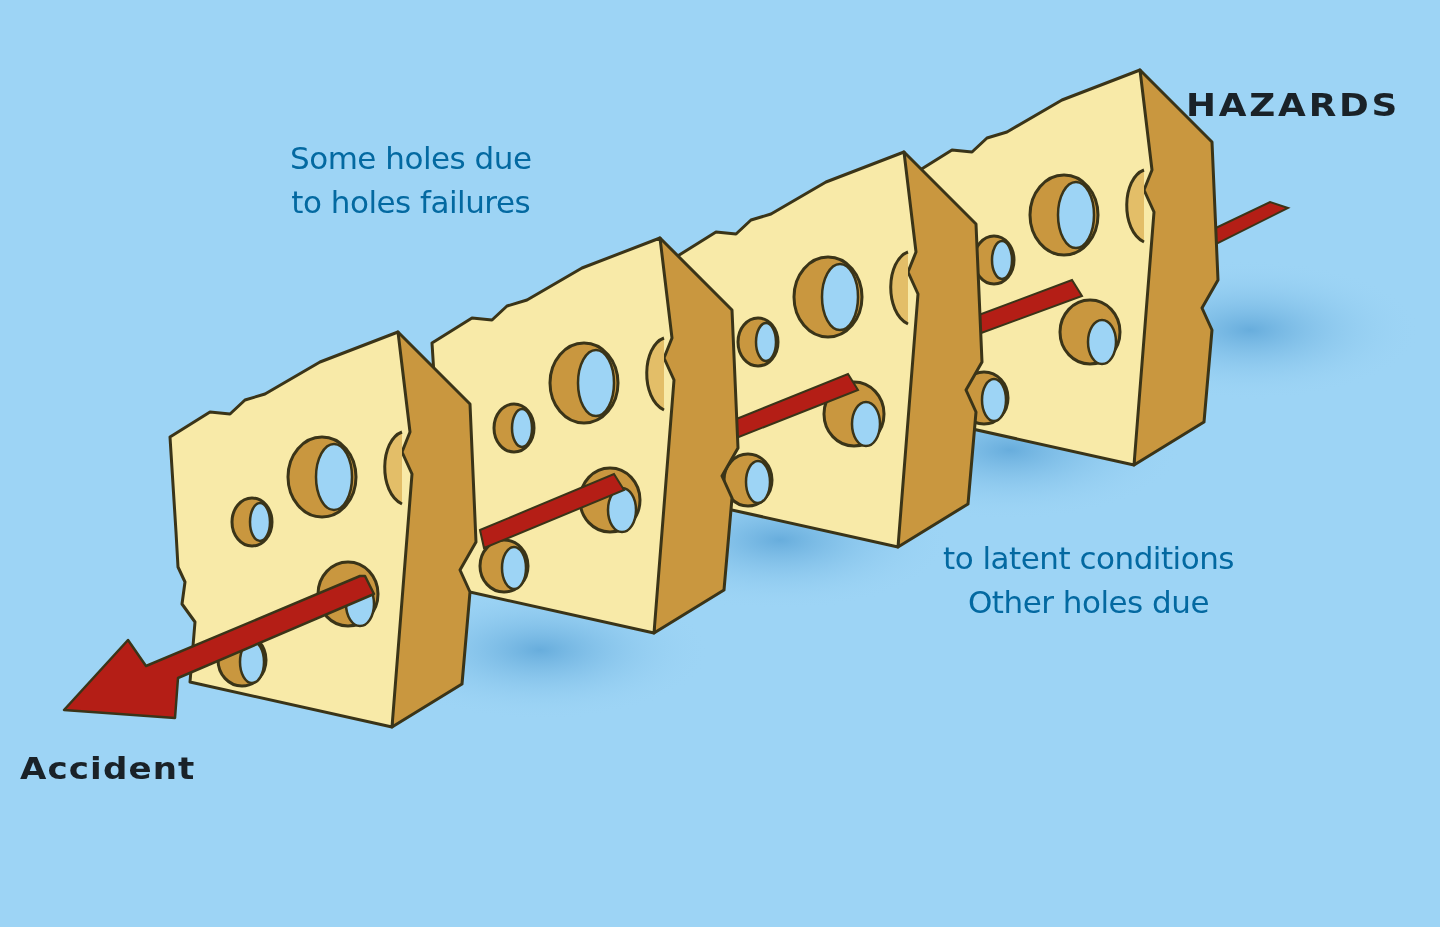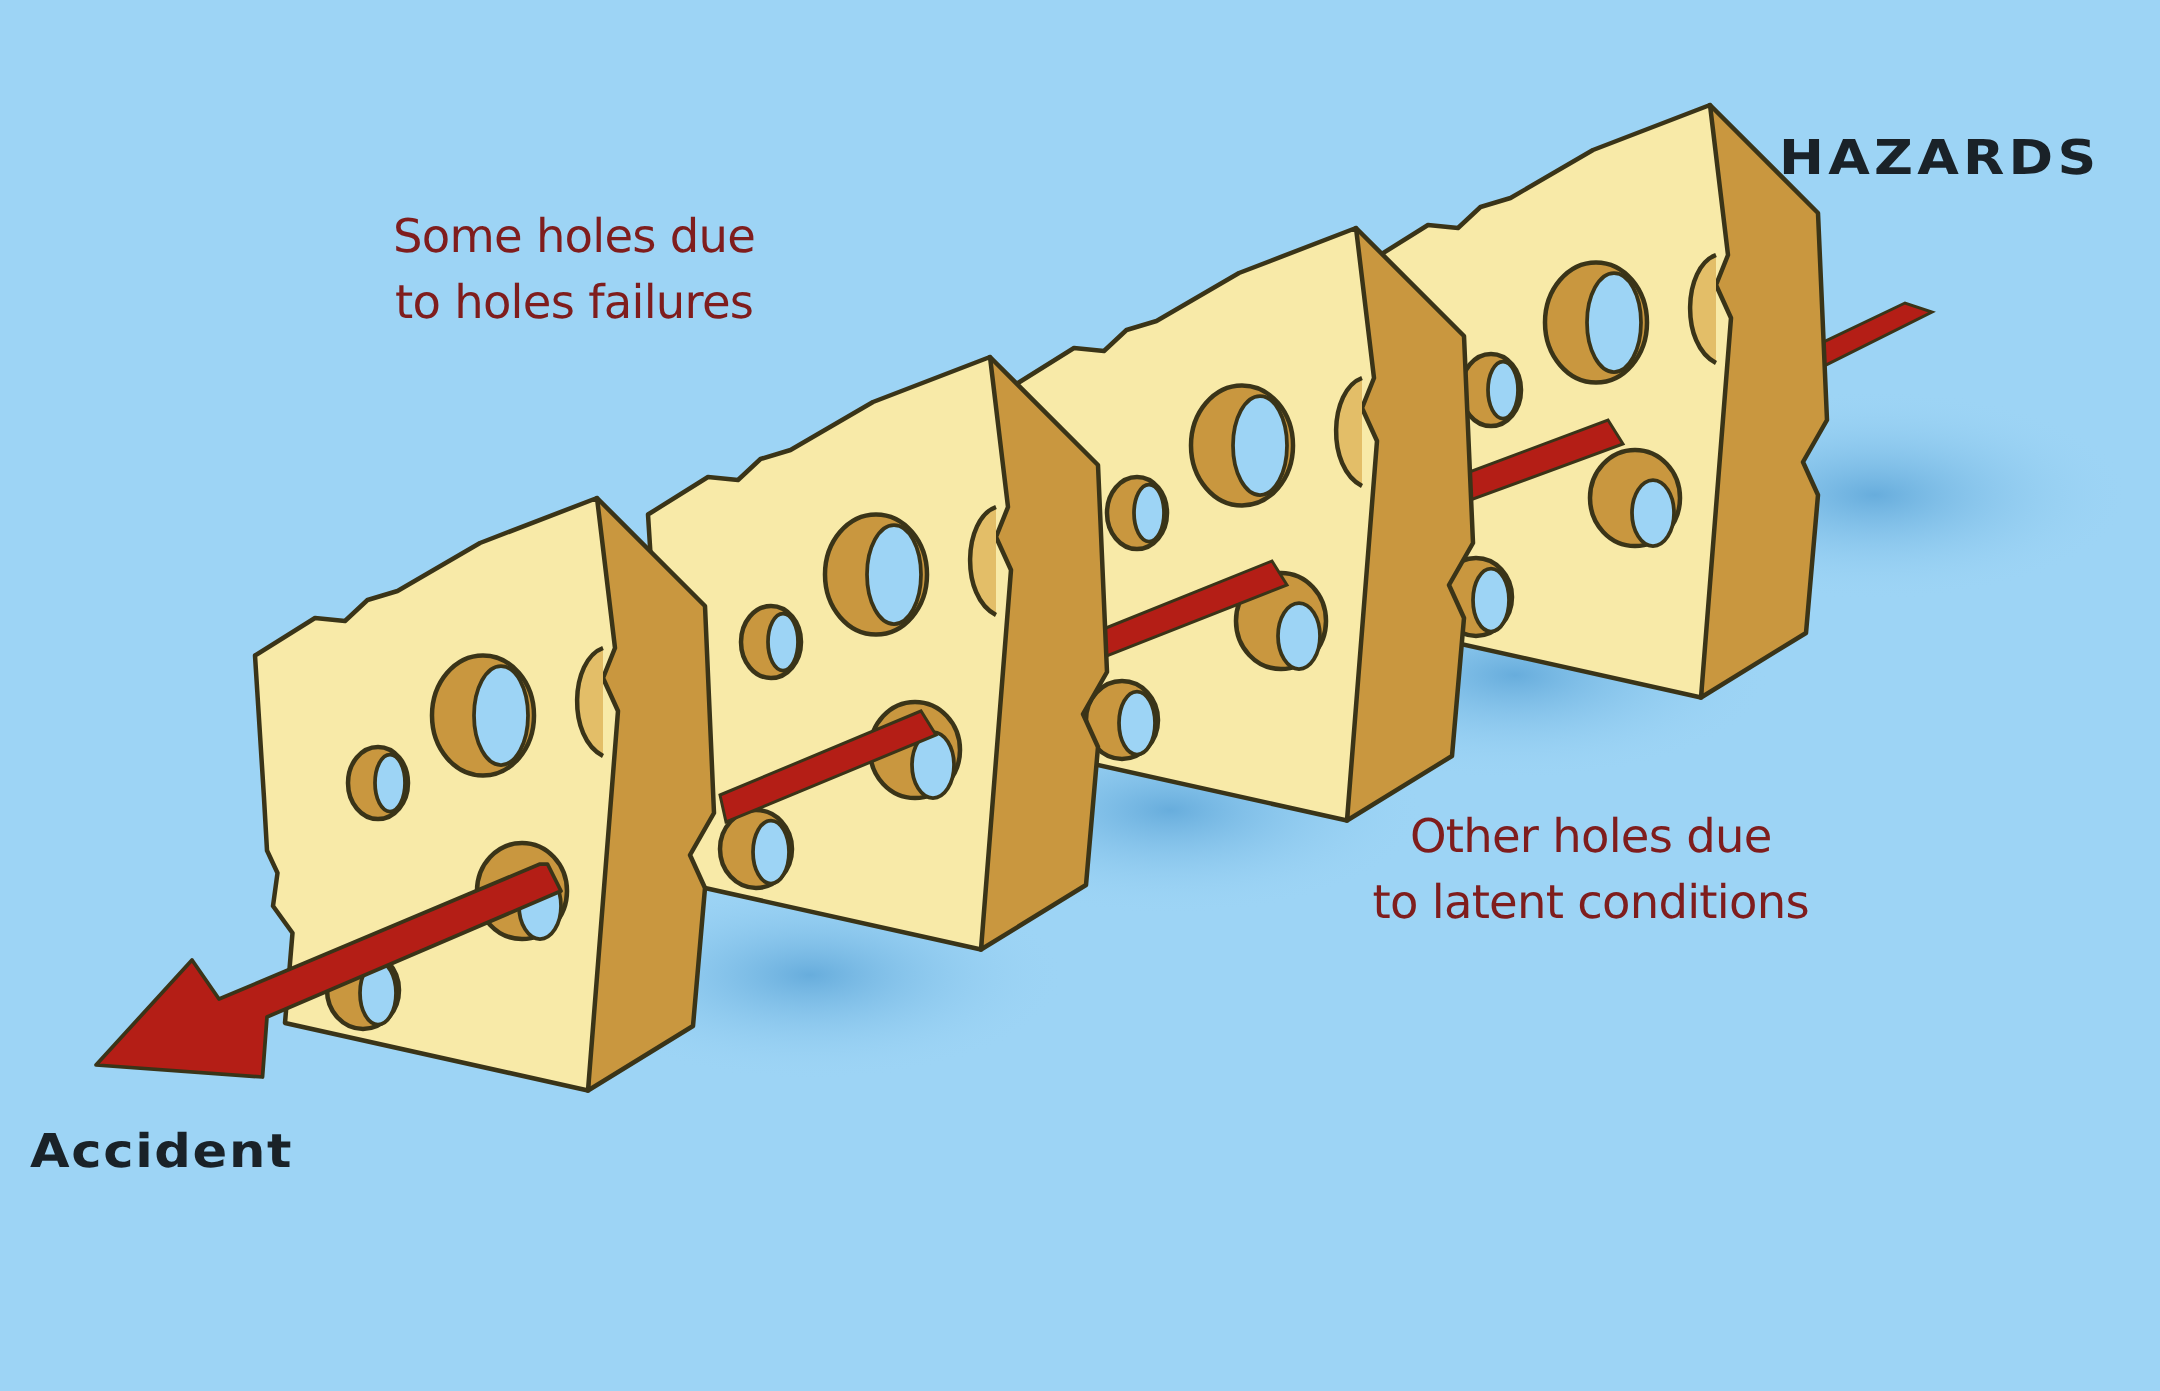--- a/index.html
+++ b/index.html
@@ -5,26 +5,27 @@
   html, body { margin: 0; padding: 0; }
   body {
     width: 1440px; height: 927px; overflow: hidden;
     background: #9dd4f5;
     position: relative;
     font-family: "DejaVu Sans", "Liberation Sans", sans-serif;
   }
   #scene { position: absolute; left: 0; top: 0; width: 1440px; height: 927px; }
   .label {
     position: absolute;
-    color: #7f1d1d;
+    color: #0369a1;
     font-size: 31px;
     line-height: 44px;
     letter-spacing: -0.5px;
     text-align: center;
     white-space: nowrap;
+    margin-left: 28px;
   }
   .label .line { display: block; }
   .bold-label {
     position: absolute;
     color: #1a2228;
     font-family: "DejaVu Sans", "Liberation Sans", sans-serif;
     font-weight: bold;
     font-size: 31px;
     letter-spacing: 1.5px;
     white-space: nowrap;
@@ -86,18 +87,18 @@
 
   <polygon points="365,576 374,594 178,678 175,718 64,710 128,640 146,666 360,576" fill="#b41e16" stroke="#3a3418" stroke-width="2.5" stroke-linejoin="round"></polygon>
 </svg>
 
 <div class="label" id="active-label">
   <span class="line">Some holes due</span>
   <span class="line">to holes failures</span>
 </div>
 
 <div class="label" id="latent-label">
+  <span class="line">to latent conditions</span>
   <span class="line">Other holes due</span>
-  <span class="line">to latent conditions</span>
 </div>
 
 <div class="bold-label" id="hazards-label">HAZARDS</div>
 <div class="bold-label" id="accident-label">Accident</div>
 
 </body></html>

